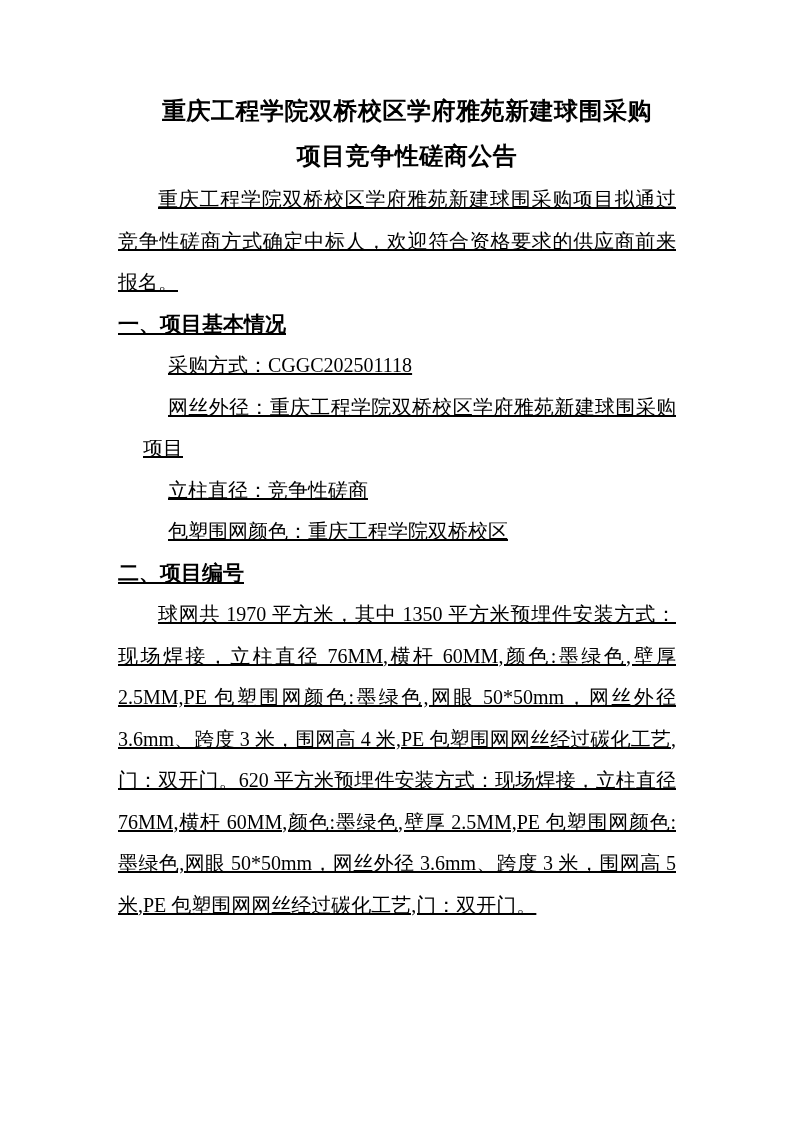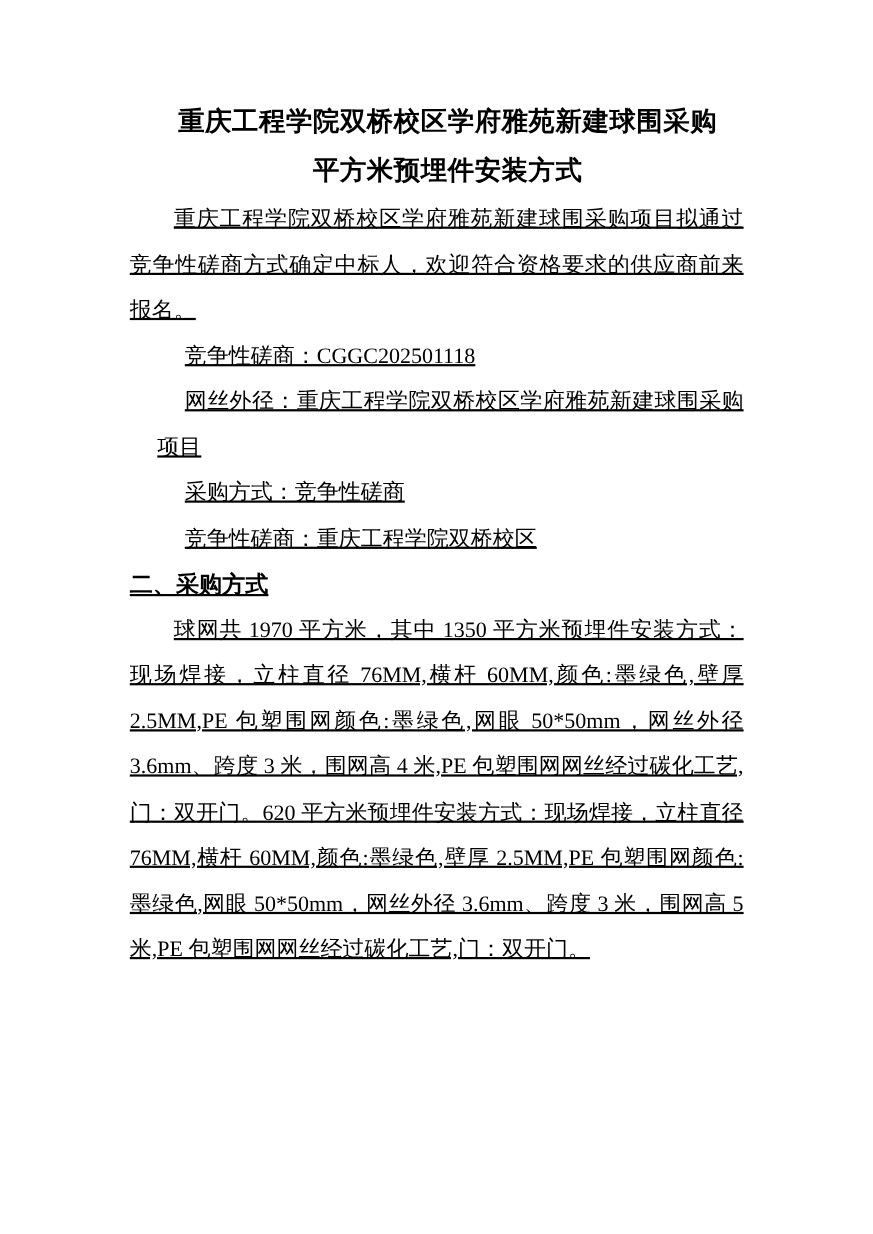--- a/index.html
+++ b/index.html
@@ -55,32 +55,33 @@
     text-indent: 2em;
   }
 </style>
 </head>
 <body>
 
 <div class="page">
 
   <h1 class="doc-title">
     <span class="title-line">重庆工程学院双桥校区学府雅苑新建球围采购</span>
-    <span class="title-line">平方米预埋件安装方式</span>
+    <span class="title-line">项目竞争性磋商公告</span>
   </h1>
 
   <p class="intro">重庆工程学院双桥校区学府雅苑新建球围采购项目拟通过竞争性磋商方式确定中标人，欢迎符合资格要求的供应商前来报名。</p>
 
+  <h2 class="section-heading">一、项目基本情况</h2>
 
-  <p class="item">竞争性磋商：CGGC202501118</p>
+  <p class="item">采购方式：CGGC202501118</p>
 
   <p class="item-wrap">网丝外径：重庆工程学院双桥校区学府雅苑新建球围采购项目</p>
 
-  <p class="item">采购方式：竞争性磋商</p>
+  <p class="item">立柱直径：竞争性磋商</p>
 
-  <p class="item">竞争性磋商：重庆工程学院双桥校区</p>
+  <p class="item">包塑围网颜色：重庆工程学院双桥校区</p>
 
-  <h2 class="section-heading">二、采购方式</h2>
+  <h2 class="section-heading">二、项目编号</h2>
 
   <p class="body-just">球网共 1970 平方米，其中 1350 平方米预埋件安装方式：现场焊接，立柱直径 76MM,横杆 60MM,颜色:墨绿色,壁厚 2.5MM,PE 包塑围网颜色:墨绿色,网眼 50*50mm，网丝外径 3.6mm、跨度 3 米，围网高 4 米,PE 包塑围网网丝经过碳化工艺,门：双开门。620 平方米预埋件安装方式：现场焊接，立柱直径 76MM,横杆 60MM,颜色:墨绿色,壁厚 2.5MM,PE 包塑围网颜色:墨绿色,网眼 50*50mm，网丝外径 3.6mm、跨度 3 米，围网高 5 米,PE 包塑围网网丝经过碳化工艺,门：双开门。</p>
 
 
 </div>
 
 </body></html>

